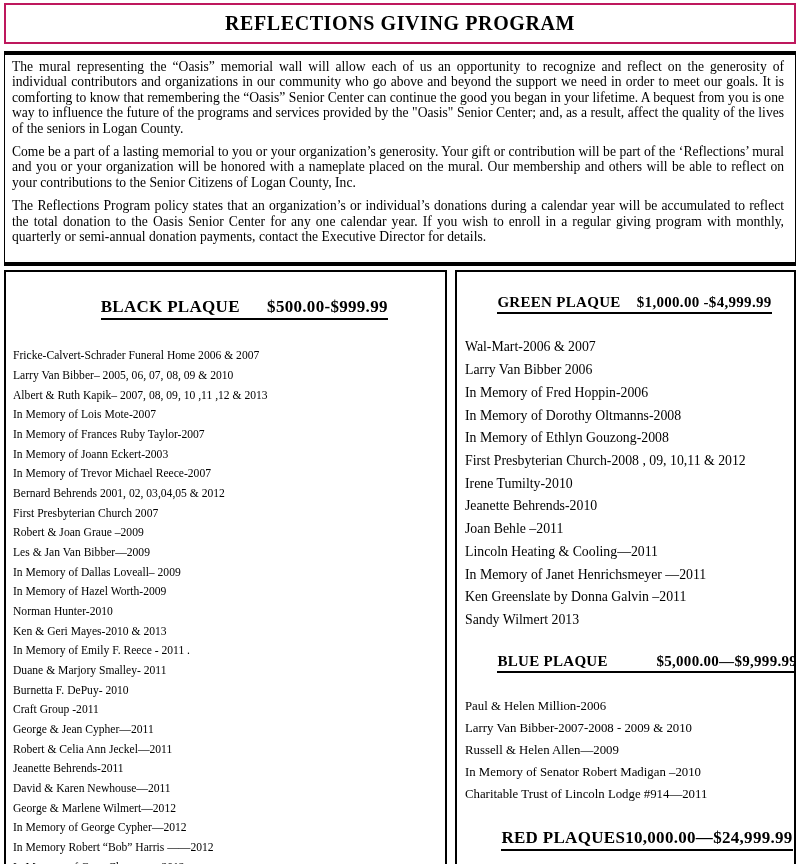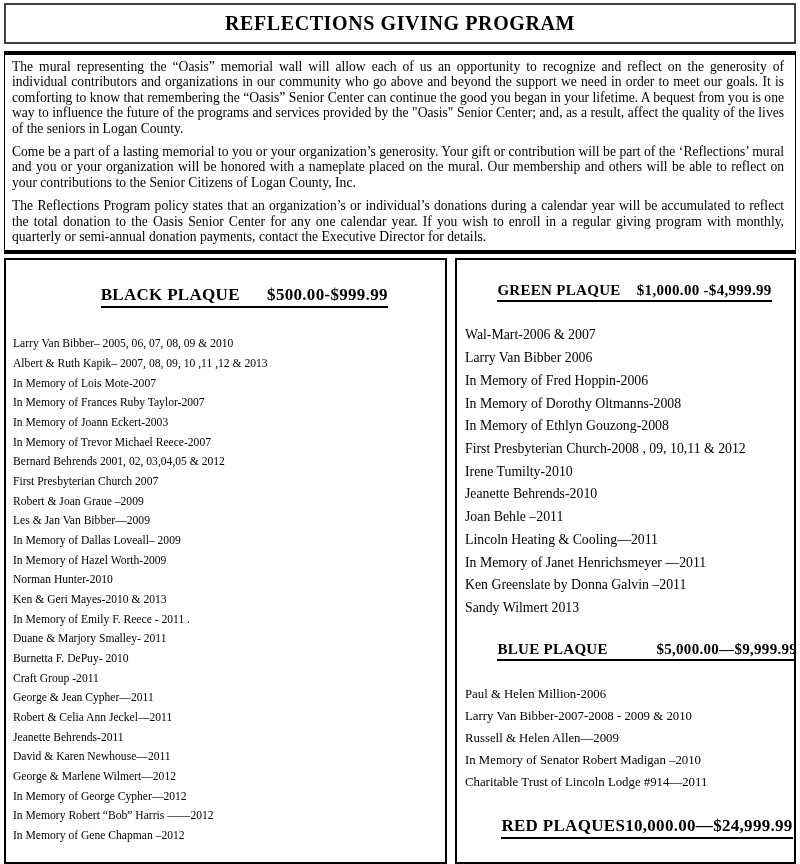--- a/index.html
+++ b/index.html
@@ -7,21 +7,21 @@
     padding: 0;
     background: #ffffff;
     width: 800px;
     height: 864px;
     font-family: "Liberation Serif", serif;
     color: #000;
     overflow: hidden;
   }
   .title-box {
     margin: 3px 4px 0 4px;
-    border: 2px solid #404040;
+    border: 2px solid #be185d;
     height: 37px;
     display: flex;
     align-items: center;
     justify-content: center;
   }
   .title-box h1 {
     margin: 0;
     font-size: 20px;
     font-weight: bold;
     letter-spacing: 0.6px;
@@ -33,21 +33,21 @@
     border-left: 1px solid #000;
     border-right: 1px solid #000;
     padding: 4px 11px 6px 7px;
   }
   .intro-box p {
     margin: 0 0 8px 0;
     font-size: 13.6px;
     line-height: 15.4px;
     text-align: justify;
   }
-  .intro-box p:last-child { margin-bottom: 0; }
+  .intro-box p:last-child { margin-bottom: 12px; }
   .columns {
     margin: 4px 4px 0 4px;
     display: flex;
     gap: 8px;
     height: 606px;
   }
   .panel {
     border: 2px solid #000;
     box-sizing: border-box;
     height: 100%;
@@ -101,20 +101,21 @@
     <p>The Reflections Program policy states that an organization’s or individual’s donations during a calendar year will be accumulated to reflect the total donation to the Oasis Senior Center for any one calendar year. If you wish to enroll in a regular giving program with monthly, quarterly or semi-annual donation payments, contact the Executive Director for details.</p>
   </div>
 
   <div class="columns">
 
     <div class="panel left">
       <div class="sec-heading">
         <span class="u">BLACK PLAQUE      $500.00-$999.99</span>
       </div>
       <div class="black-list">
+          <div class="item">Fricke-Calvert-Schrader Funeral Home 2006 &amp; 2007</div>
           <div class="item">Larry Van Bibber– 2005, 06, 07, 08, 09 &amp; 2010</div>
           <div class="item">Albert &amp; Ruth Kapik– 2007, 08, 09, 10 ,11 ,12 &amp; 2013</div>
           <div class="item">In Memory of Lois Mote-2007</div>
           <div class="item">In Memory of Frances Ruby Taylor-2007</div>
           <div class="item">In Memory of Joann Eckert-2003</div>
           <div class="item">In Memory of Trevor Michael Reece-2007</div>
           <div class="item">Bernard Behrends 2001, 02, 03,04,05 &amp; 2012</div>
           <div class="item">First Presbyterian Church 2007</div>
           <div class="item">Robert &amp; Joan Graue –2009</div>
           <div class="item">Les &amp; Jan Van Bibber—2009</div>

